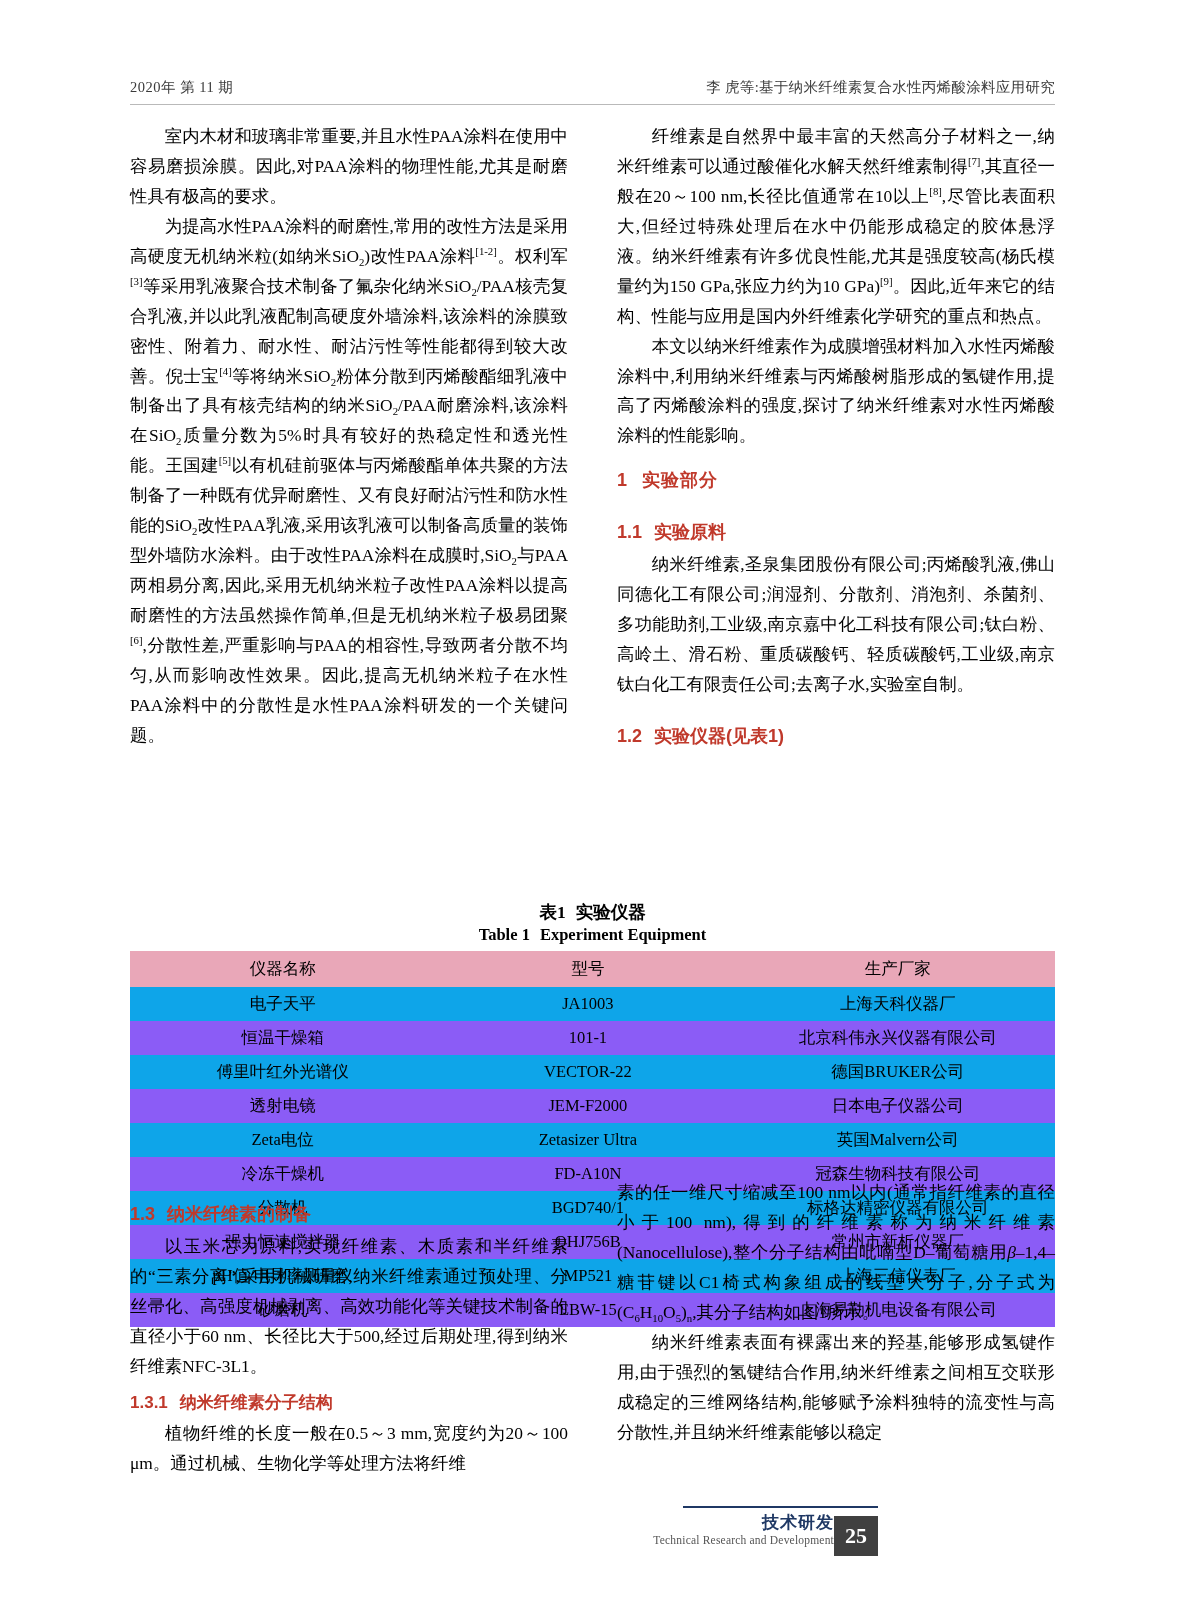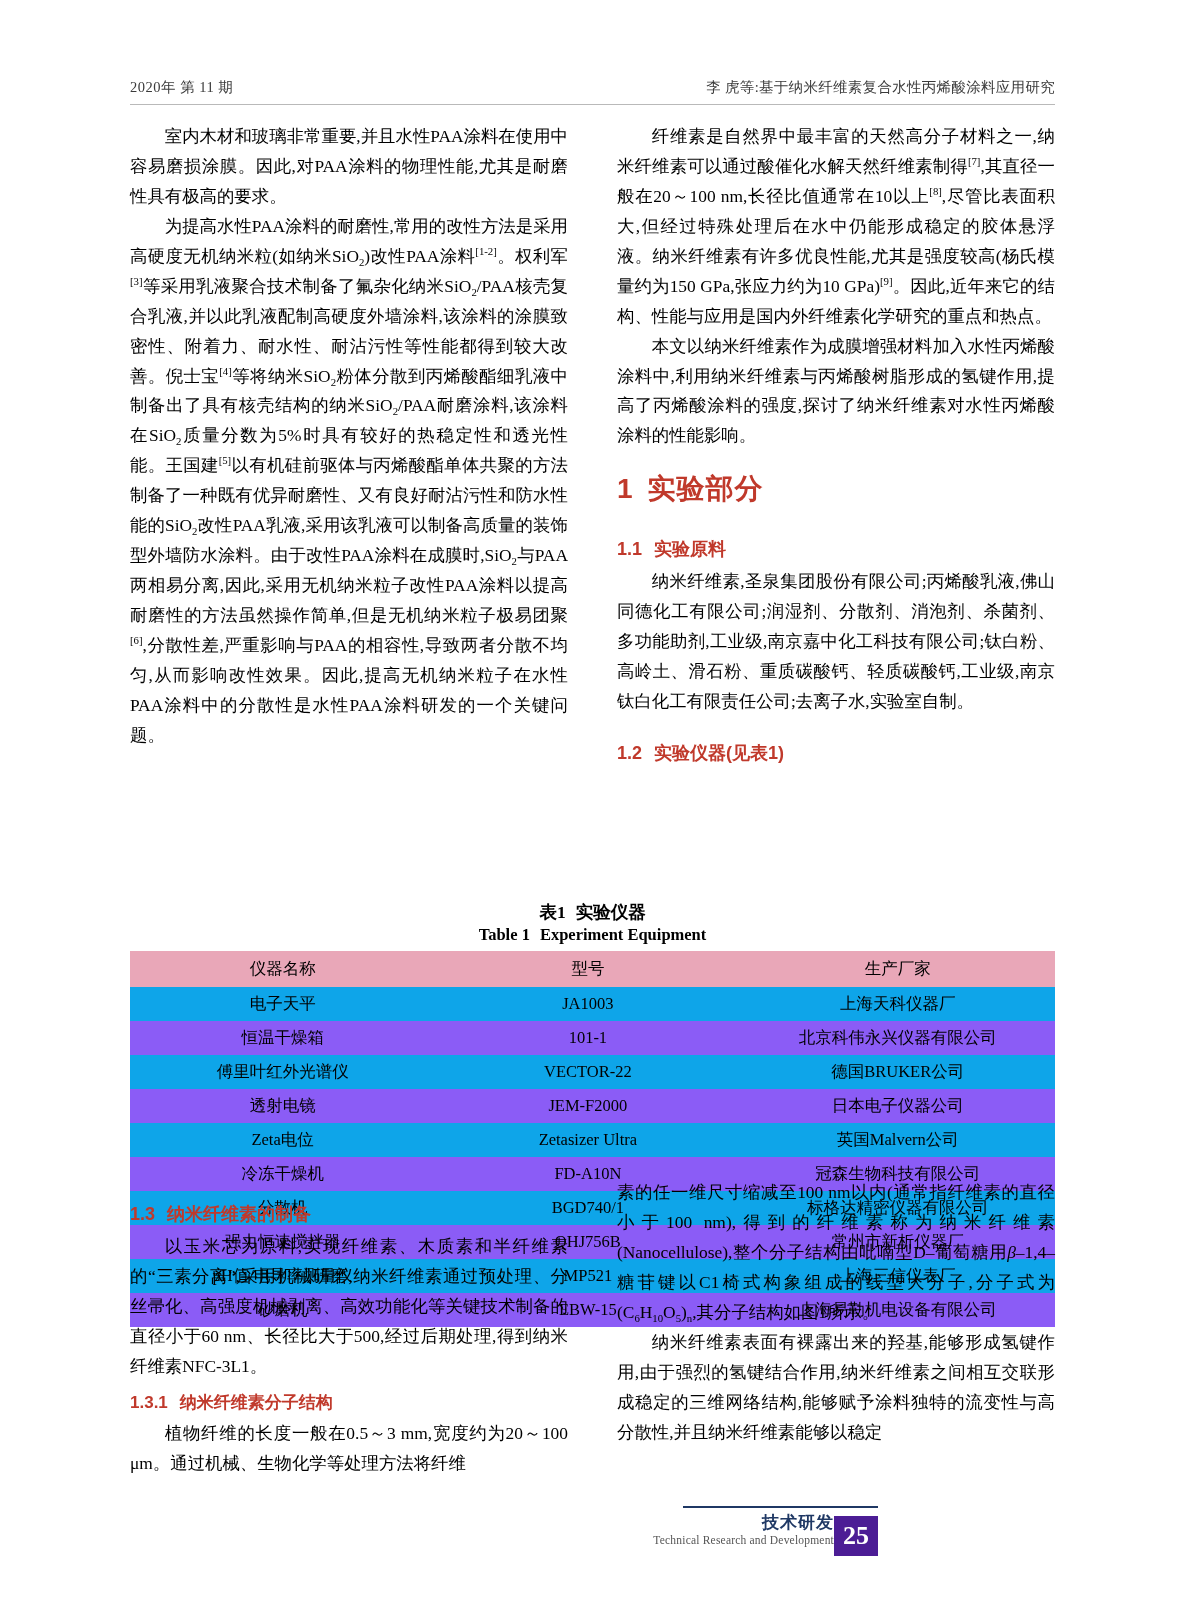--- a/index.html
+++ b/index.html
@@ -70,21 +70,21 @@
   }
   sub {
     font-size: 0.62em;
     vertical-align: sub;
     line-height: 0;
   }
   .h1 {
     color: #c0392b;
     font-family: "Liberation Sans", sans-serif;
     font-weight: bold;
-    font-size: 28px;
+    font-size: 18px;
     margin: 14px 0 6px 0;
     text-indent: 0;
     letter-spacing: 1px;
   }
   .h1 .num { margin-right: 14px; }
   .h2 {
     color: #c0392b;
     font-family: "Liberation Sans", sans-serif;
     font-weight: bold;
     font-size: 18px;
@@ -174,24 +174,24 @@
     color: #1f3864;
     letter-spacing: 1px;
   }
   .footer-en {
     font-family: "Liberation Serif", serif;
     font-size: 11.5px;
     color: #555;
     letter-spacing: 0.2px;
   }
   .page-num {
-    background: #4c1d95;
+    background: #404040;
     color: #ffffff;
     font-family: "Liberation Serif", serif;
-    font-size: 26px;
+    font-size: 22px;
     font-weight: bold;
     width: 44px;
     height: 40px;
     display: flex;
     align-items: center;
     justify-content: center;
     position: relative;
     top: 4px;
   }
   .footer-rule {

